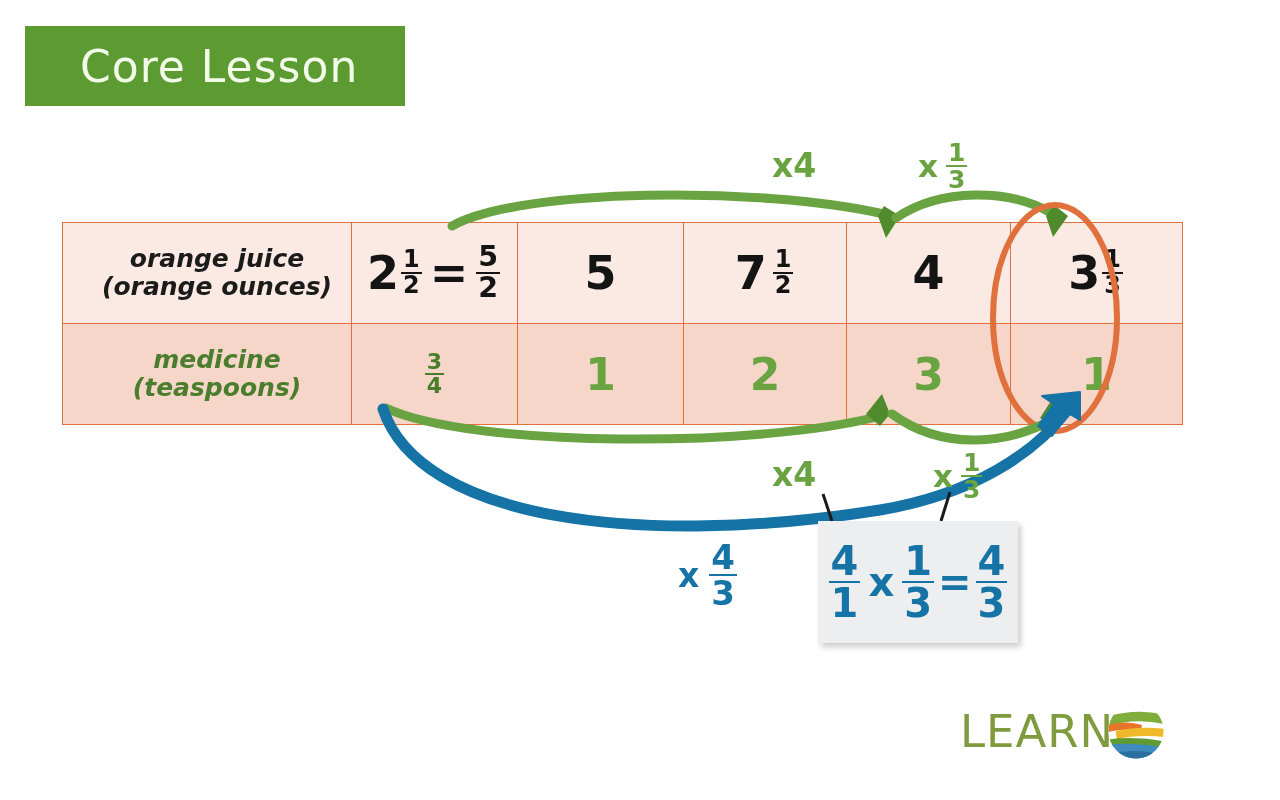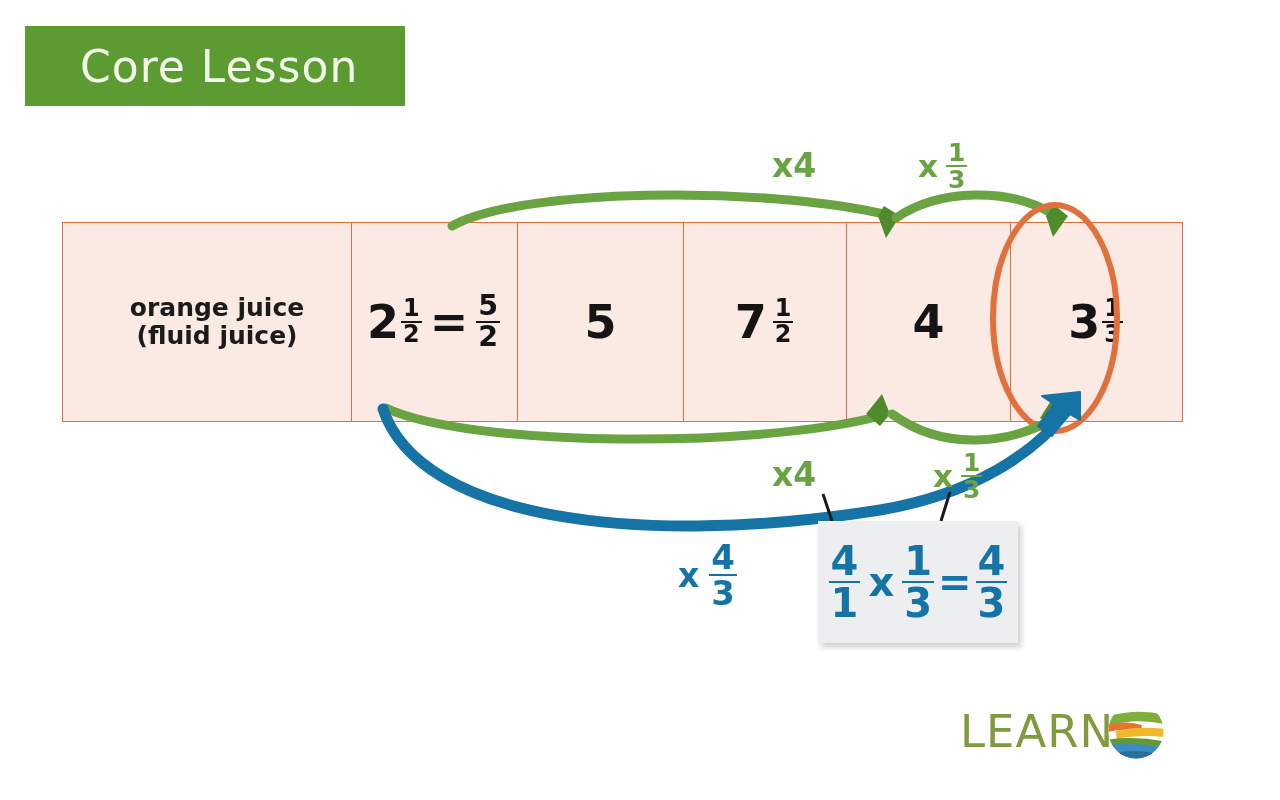--- a/index.html
+++ b/index.html
@@ -60,20 +60,21 @@
     vertical-align: middle;
     padding: 0;
   }
   .row-oj td { background: #fbeae3; height: 100px; }
   .row-med td { background: #f6d6c9; height: 100px; }
 
   .label-cell {
     text-align: left;
     padding-left: 20px !important;
     line-height: 1.12;
+    font-style: italic;
   }
   .lbl-oj {
     color: #1b1b1b;
     font-size: 25px;
     font-weight: 700;
     font-family: "DejaVu Sans", sans-serif;
   }
   .lbl-med {
     color: #4a7d2c;
     font-size: 25px;
@@ -208,21 +209,21 @@
 
   <div id="title-banner">
     <span id="title-text">Core Lesson</span>
   </div>
 
   <table id="ratio-table">
     <tbody>
         <tr class="row-oj">
       <td class="label-cell" style="width:268px">
         <div class="lbl-oj">orange juice</div>
-        <div class="lbl-oj">(fluid juice)</div>
+        <div class="lbl-oj">(orange ounces)</div>
       </td>
       <td style="width:165px">
         <span class="val-oj mixnum">
           <span>2</span>
               <span class="frac f-small">
                 <span class="num">1</span>
                 <span class="den">2</span>
               </span>
               <span class="eq">=</span>
               <span class="frac f-med">
@@ -247,20 +248,46 @@
         <span class="val-oj">4</span>
       </td>
       <td style="width:171px">
         <span class="val-oj mixnum">
           <span>3</span>
               <span class="frac f-small">
                 <span class="num">1</span>
                 <span class="den">3</span>
               </span>
         </span>
+      </td>
+    </tr>
+    <tr class="row-med">
+      <td class="label-cell">
+        <div class="lbl-med">medicine</div>
+        <div class="lbl-med">(teaspoons)</div>
+      </td>
+      <td>
+        <span class="val-med-small">
+          <span class="frac" style="font-size:22px">
+                <span class="num">3</span>
+                <span class="den">4</span>
+              </span>
+        </span>
+      </td>
+      <td>
+        <span class="val-med">1</span>
+      </td>
+      <td>
+        <span class="val-med">2</span>
+      </td>
+      <td>
+        <span class="val-med">3</span>
+      </td>
+      <td>
+        <span class="val-med">1</span>
       </td>
     </tr>
   </tbody>
     </table>
 
   <svg id="overlay" viewBox="0 0 1280 800">
     <defs>
       <filter id="softshadow" x="-20%" y="-20%" width="150%" height="150%">
         <feDropShadow dx="1.5" dy="2" stdDeviation="1.2" flood-color="#000" flood-opacity="0.25"></feDropShadow>
       </filter>

